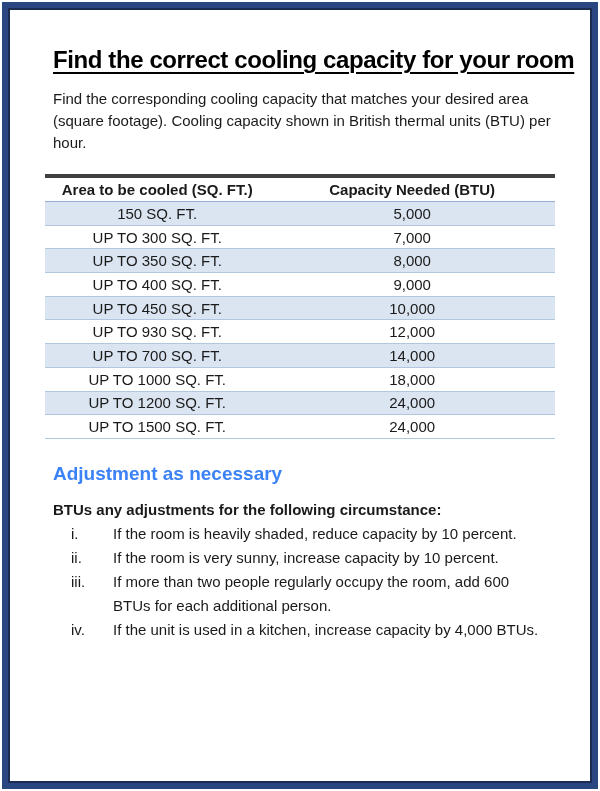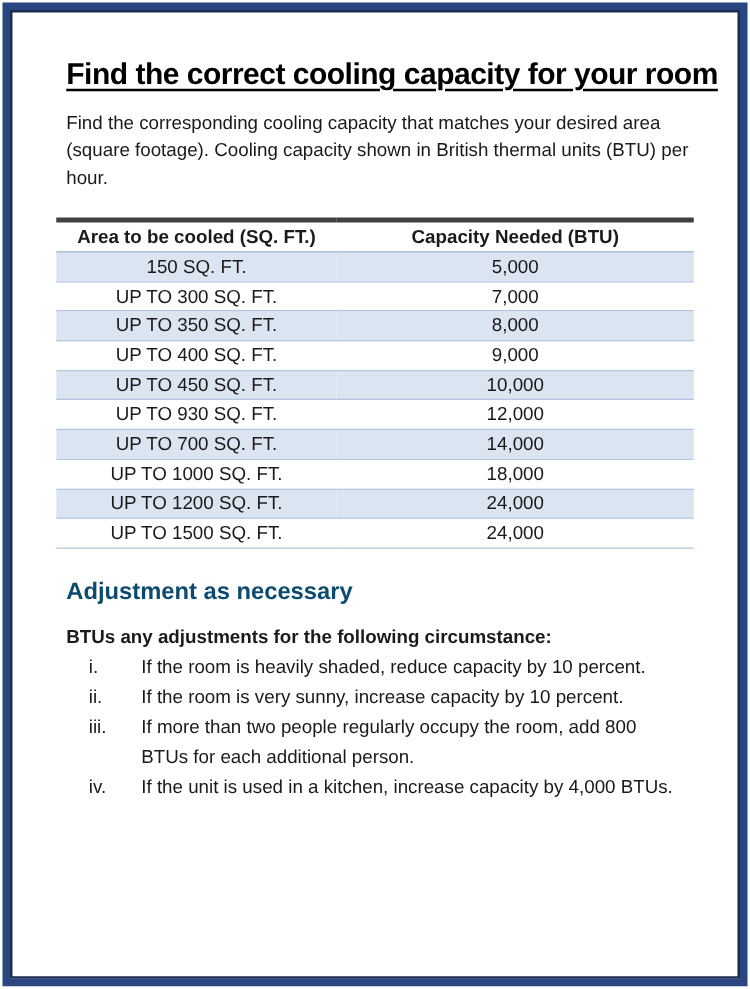--- a/index.html
+++ b/index.html
@@ -70,21 +70,21 @@
     padding: 0;
     border-bottom: 1px solid #b3c6e0;
   }
   table.capacity tbody tr:nth-child(odd) td {
     background: #dbe5f1;
   }
   .adjust-heading {
     margin: 24px 0 0 8px;
     font-size: 19px;
     font-weight: bold;
-    color: #0c4a6e;
+    color: #3b82f6;
   }
   .adjust-intro {
     margin: 16px 0 0 8px;
     font-size: 15px;
     font-weight: bold;
   }
   .adjust-list {
     margin: 4px 0 0 0;
     font-size: 15px;
     line-height: 24px;
@@ -177,21 +177,21 @@
     <div class="adjust-item">
       <span class="adjust-marker">i.</span>
       <span class="adjust-text">If the room is heavily shaded, reduce capacity by 10 percent.</span>
     </div>
     <div class="adjust-item">
       <span class="adjust-marker">ii.</span>
       <span class="adjust-text">If the room is very sunny, increase capacity by 10 percent.</span>
     </div>
     <div class="adjust-item">
       <span class="adjust-marker">iii.</span>
-      <span class="adjust-text">If more than two people regularly occupy the room, add 800 BTUs for each additional person.</span>
+      <span class="adjust-text">If more than two people regularly occupy the room, add 600 BTUs for each additional person.</span>
     </div>
     <div class="adjust-item">
       <span class="adjust-marker">iv.</span>
       <span class="adjust-text">If the unit is used in a kitchen, increase capacity by 4,000 BTUs.</span>
     </div>
   </div>
 
 </div>
 
 </body></html>

